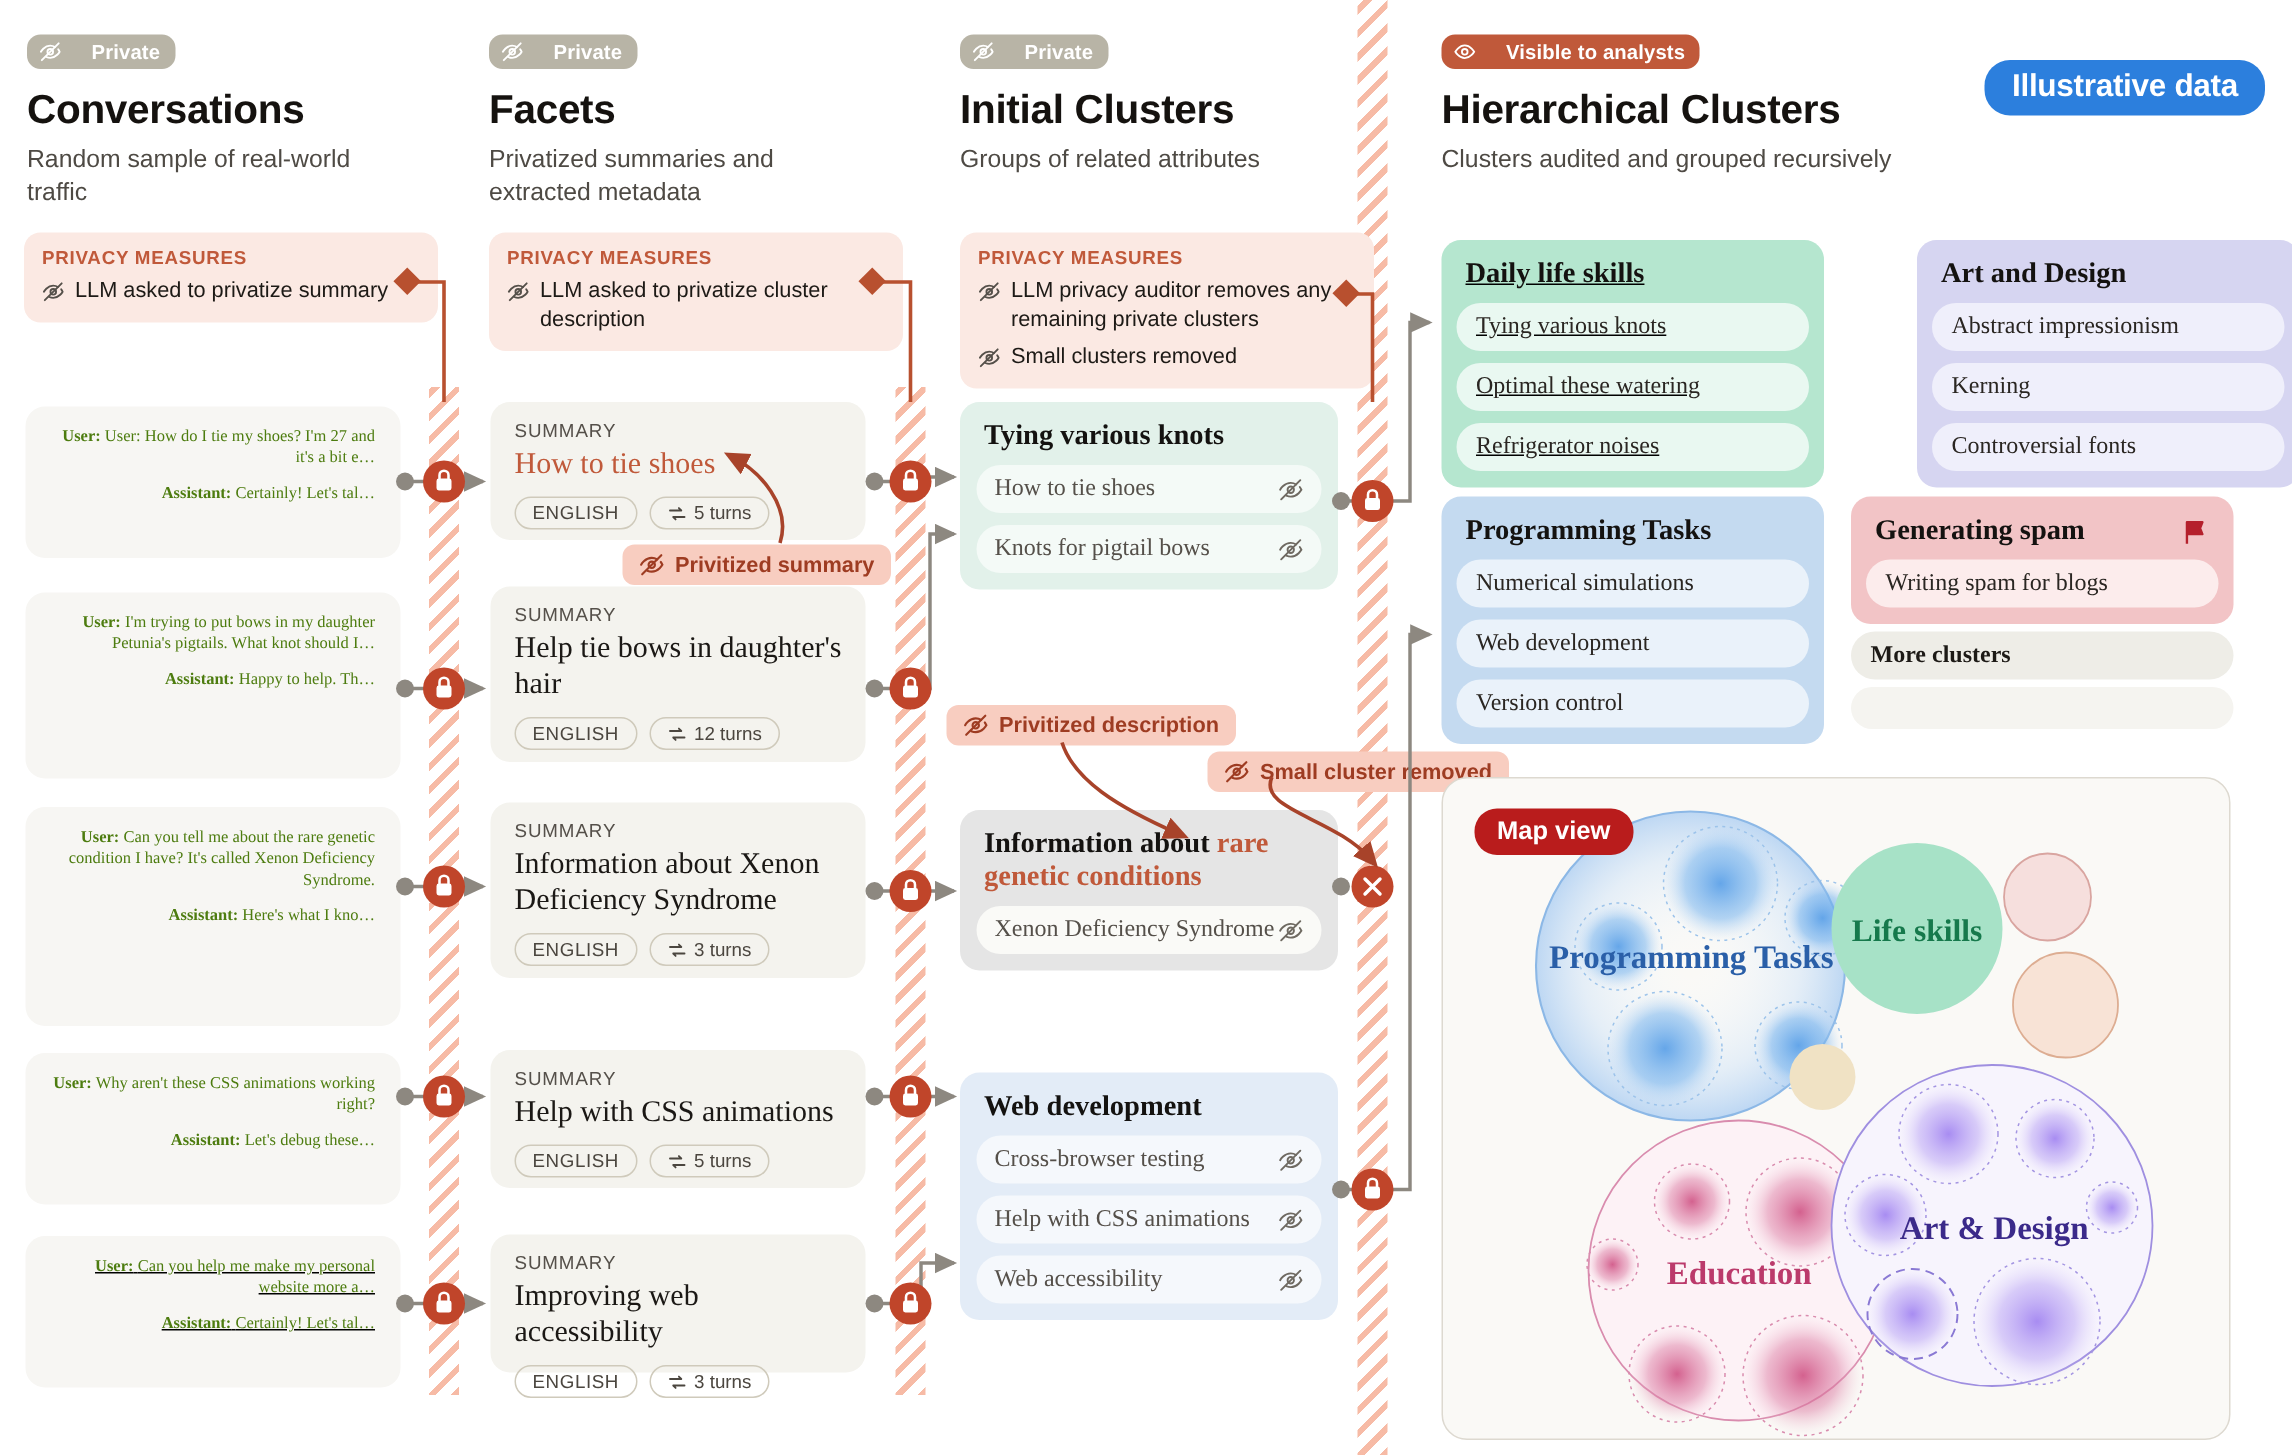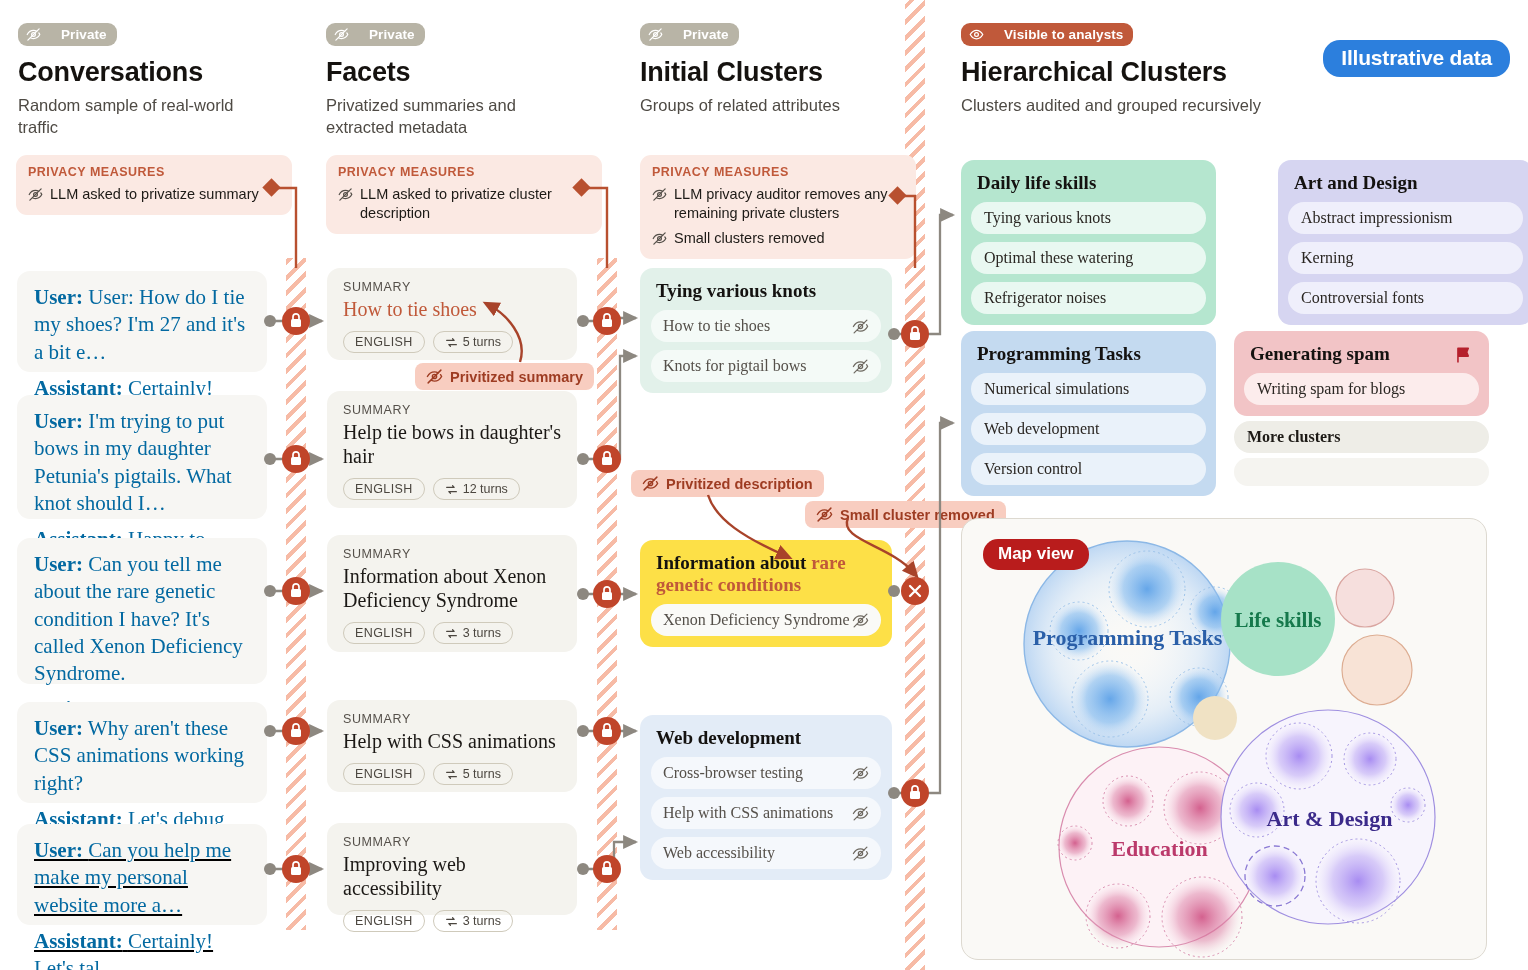--- a/index.html
+++ b/index.html
@@ -54,21 +54,21 @@
   .pm-title{font-size:12.5px;font-weight:700;color:#c0593a;letter-spacing:.5px;}
   .pm-row{display:flex;gap:7px;align-items:flex-start;margin-top:6px;
     font-size:14.5px;color:#1d1a16;line-height:1.3;}
   .pm-row svg{flex:none;margin-top:2px;}
 
   
   .conv{
     position:absolute;background:#f7f6f3;border-radius:13px;
     padding:13px 17px 14px;box-sizing:border-box;width:250px;
   }
-  .conv p{margin:0;font-size:21px;line-height:1.3;color:#0369a1;}
+  .conv p{margin:0;font-size:11px;line-height:1.3;color:#4d7c0f;text-align:right;}
   .conv p+p{margin-top:9px;}
   .conv b{font-weight:700;}
 
   
   .facet{
     position:absolute;background:#f4f3ee;border-radius:13px;
     padding:12px 16px 13px;box-sizing:border-box;width:250px;
   }
   .facet .lbl{font-size:12.5px;letter-spacing:.6px;color:#55504a;font-weight:400;}
   .facet .sum{font-size:20px;line-height:1.2;color:#1b1815;margin-top:3px;}
@@ -84,21 +84,21 @@
   
   .iclus{position:absolute;border-radius:13px;padding:11px 11px 11px;box-sizing:border-box;width:252px;}
   .iclus .ctitle{font-size:19px;font-weight:700;color:#141210;padding:1px 5px 0;}
   .iclus .row{
     display:flex;align-items:center;justify-content:space-between;
     border-radius:17px;padding:7px 12px;margin-top:8px;font-size:16px;color:#4b4views;
   }
   .iclus .row span.t{color:#55504a;font-size:16px;}
   .c-green{background:#e2f1ea;}
   .c-green .row{background:#f4faf7;}
-  .c-grey{background:#fde047;}
+  .c-grey{background:#e5e5e5;}
   .c-grey .row{background:#fafaf7;}
   .c-blue{background:#e3ecf7;}
   .c-blue .row{background:#f5f8fc;}
 
   
   .callout{
     position:absolute;background:#f8cdc0;border-radius:8px;
     padding:5px 11px;font-size:14.5px;font-weight:700;color:#9e3c22;
     display:inline-flex;align-items:center;gap:7px;white-space:nowrap;
   }
@@ -422,21 +422,21 @@
 <div class="callout" style="left:805px;top:501px;">
   <svg width="17" height="17" viewBox="0 0 24 24" fill="none" stroke="#9e3c22" stroke-width="2" stroke-linecap="round">
       <path d="M2 12s3.5-6.5 10-6.5c2 0 3.7.6 5.1 1.5"></path>
       <path d="M20.5 9.4c.9 1.2 1.5 2.6 1.5 2.6S18.5 18.5 12 18.5c-1.6 0-3-.4-4.2-.9"></path>
       <circle cx="12" cy="12" r="3"></circle>
       <path d="M3 21 21 3"></path>
     </svg>
   <span>Small cluster removed</span>
 </div>
 
-<div class="hgroup g-mint" style="left:961px;top:160px;width:255px;">
+<div class="hgroup g-mint" style="left:961px;top:160px;width:255px;text-decoration:underline;">
   <div class="htitle serif">
       <span>Daily life skills</span>
     </div>
   <div class="hrow serif">Tying various knots</div>
   <div class="hrow serif">Optimal these watering</div>
   <div class="hrow serif">Refrigerator noises</div>
 </div>
 
 <div class="hgroup g-lav" style="left:1234px;top:160px;width:255px;">
   <div class="htitle serif">

